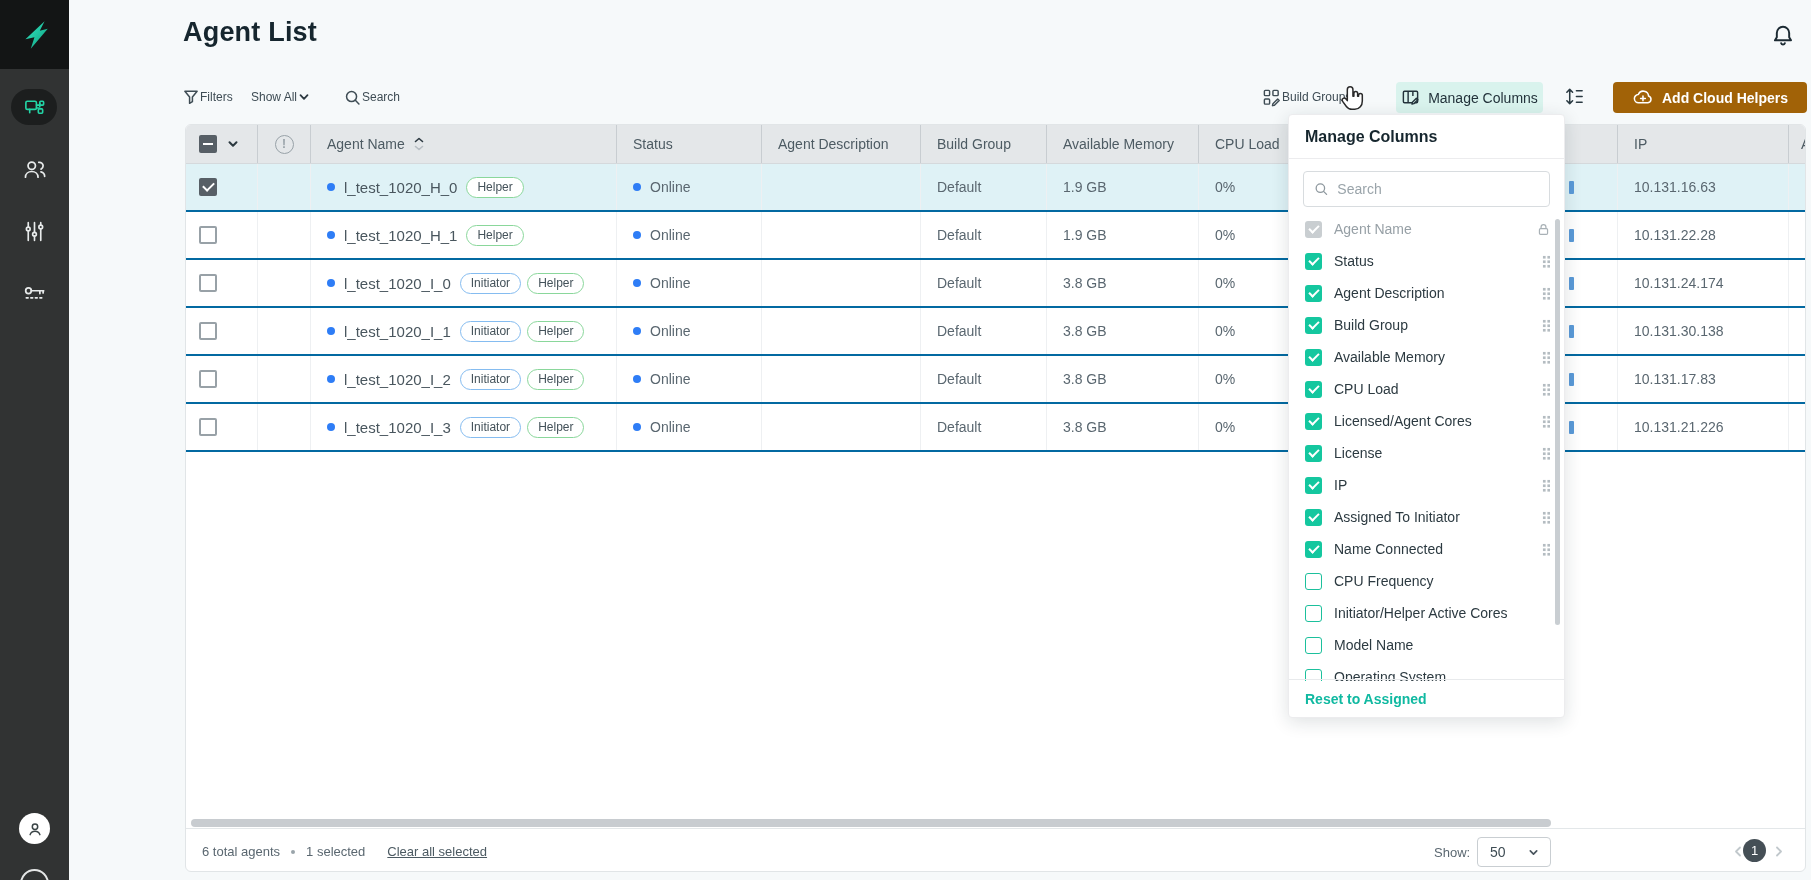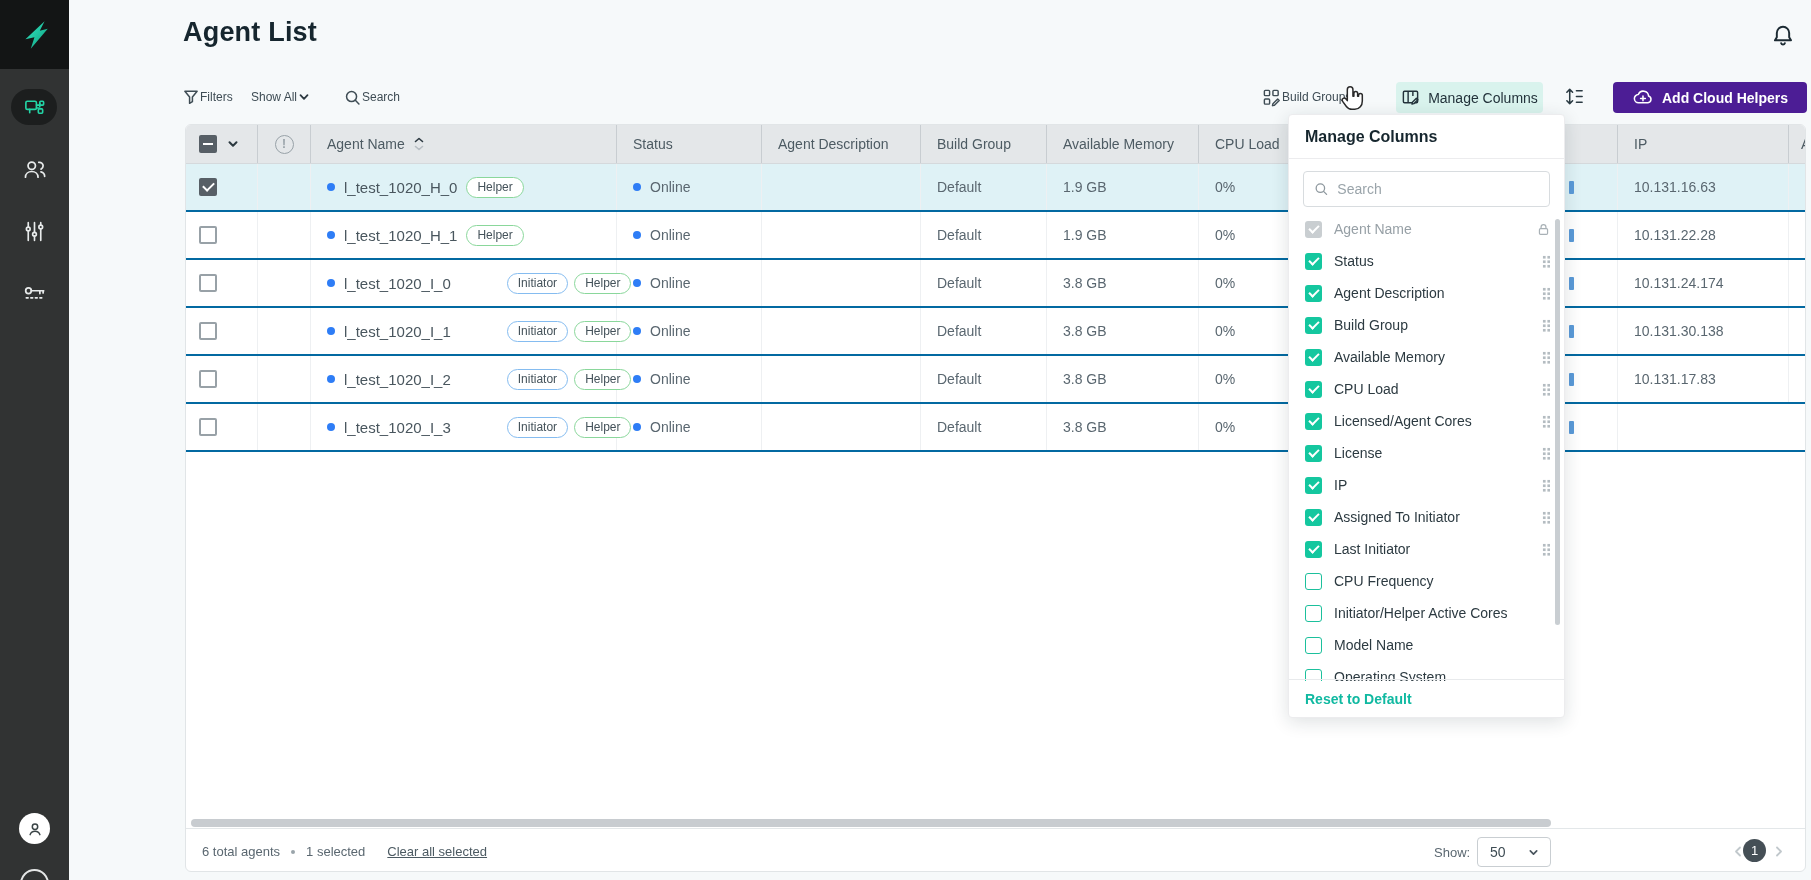--- a/index.html
+++ b/index.html
@@ -20,21 +20,21 @@
   .bell { position:absolute; left:1770px; top:23px; color:#1c2b33; cursor:pointer; }
 
   
   .tb-item { position:absolute; top:86px; display:flex; align-items:center; gap:1px; font-size:12px; color:#3e4c54; cursor:pointer; height:22px; }
   .tb-filters { left:183px; }
   .tb-showall { left:251px; }
   .tb-search  { left:344px; }
   .tb-buildgroups { left:1262px; }
   .btn-managecols { position:absolute; left:1396px; top:82px; width:147px; height:31px; background:#d9f3ed; border-radius:4px; display:flex; align-items:center; justify-content:center; gap:8px; font-size:14px; color:#23333b; cursor:pointer; }
   .btn-density { position:absolute; left:1564px; top:86px; color:#2a3a42; cursor:pointer; }
-  .btn-cloud { position:absolute; left:1613px; top:82px; width:194px; height:31px; background:#4c1d95; border-radius:4px; display:flex; align-items:center; justify-content:center; gap:9px; font-size:14px; font-weight:700; color:#ffffff; cursor:pointer; }
+  .btn-cloud { position:absolute; left:1613px; top:82px; width:194px; height:31px; background:#a16207; border-radius:4px; display:flex; align-items:center; justify-content:center; gap:9px; font-size:14px; font-weight:700; color:#ffffff; cursor:pointer; }
 
   
   .card { position:absolute; left:185px; top:124px; width:1621px; height:748px; background:#fff; border:1px solid #e1e5e7; border-radius:6px; overflow:hidden; }
   .thead { display:flex; height:39px; background:#e4e7e9; border-bottom:1px solid #d5d9dc; font-size:14px; color:#4d5b63; }
   .th { display:flex; align-items:center; border-right:1px solid #c8cdd1; padding-left:16px; height:100%; flex:none; }
   .trow { display:flex; height:48px; border-bottom:2px solid #0369a1; font-size:14px; color:#5a6770; background:#fff; }
   .trow.sel { background:#dff2f6; }
   .cell { display:flex; align-items:center; border-right:1px solid #eef0f2; padding-left:16px; height:100%; flex:none; position:relative; }
   .c-sel{width:72px; padding-left:13px;} .c-alert{width:53px; justify-content:center; padding-left:0;}
   .c-name{width:306px;} .c-status{width:145px;} .c-desc{width:159px;} .c-group{width:126px;}
@@ -48,21 +48,21 @@
   .cb.dark.chk::after { content:""; position:absolute; left:4px; top:4px; width:9px; height:5px; border-left:2px solid #fff; border-bottom:2px solid #fff; transform:rotate(-45deg); }
   .hd-chev { margin-left:10px; color:#2c3940; cursor:pointer; }
 
   .alert-circ { width:19px; height:19px; border-radius:50%; border:1.6px solid #98a2a8; color:#98a2a8; font-size:12px; font-weight:700; display:flex; align-items:center; justify-content:center; }
   .sort { margin-left:9px; display:flex; flex-direction:column; gap:2px; }
 
   .dot { width:8px; height:8px; border-radius:50%; background:#2e7df6; margin-right:9px; flex:none; }
   .aname { color:#49565e; font-size:15px; margin-right:9px; white-space:nowrap; }
   .badge { height:21px; padding:0 10px; border-radius:11px; border:1px solid; font-size:12px; color:#44525a; display:flex; align-items:center; margin-right:6px; background:#fff; white-space:nowrap; }
   .b-helper { border-color:#8ad79b; }
-  .b-init { border-color:#85bcf0;margin-left:47px; }
+  .b-init { border-color:#85bcf0; }
   .lfrag { position:absolute; left:100px; top:17px; width:5px; height:13px; background:#5b9ad8; border-radius:1px; }
 
   
   .hscroll { position:absolute; left:5px; top:694px; width:1360px; height:8px; border-radius:4px; background:#c8ccd0; cursor:pointer; }
   .cfooter { position:absolute; left:0; top:703px; width:100%; height:45px; border-top:1px solid #e3e7e9; font-size:13px; color:#5a6770; }
   .foot-left { position:absolute; left:16px; top:0; height:45px; display:flex; align-items:center; }
   .fdot { width:4px; height:4px; border-radius:50%; background:#9aa4aa; margin:0 11px; }
   .clear-link { text-decoration:underline; margin-left:22px; cursor:pointer; color:#4c5a62; }
   .show-label { position:absolute; left:1248px; top:16px; }
   .page-size { position:absolute; left:1291px; top:8px; width:74px; height:30px; border:1px solid #c9ced2; border-radius:4px; background:#fff; display:flex; align-items:center; padding:0 10px 0 12px; gap:22px; font-size:14px; color:#3e4c54; cursor:pointer; }
@@ -404,20 +404,21 @@
         <span>Online</span>
       </div>
     <div class="cell c-desc"></div>
     <div class="cell c-group">Default</div>
     <div class="cell c-mem">3.8 GB</div>
     <div class="cell c-cpu">0%</div>
     <div class="cell c-cores"></div>
     <div class="cell c-license">
         <span class="lfrag"></span>
       </div>
+    <div class="cell c-ip">10.131.21.226</div>
     <div class="cell c-assigned"></div>
   </div>
 
   <div class="hscroll"></div>
 
   <div class="cfooter">
     <div class="foot-left">
       <span>6 total agents</span>
       <span class="fdot"></span>
       <span>1 selected</span>
@@ -525,21 +526,21 @@
     </div>
     <div class="mc-item">
       <span class="mcb on"></span>
       <span class="mc-label">Assigned To Initiator</span>
       <span class="mc-right">
           <span class="drag"></span>
         </span>
     </div>
     <div class="mc-item">
       <span class="mcb on"></span>
-      <span class="mc-label">Last Initiator</span>
+      <span class="mc-label">Name Connected</span>
       <span class="mc-right">
           <span class="drag"></span>
         </span>
     </div>
     <div class="mc-item">
       <span class="mcb off"></span>
       <span class="mc-label">CPU Frequency</span>
     </div>
     <div class="mc-item">
       <span class="mcb off"></span>
@@ -551,21 +552,21 @@
     </div>
     <div class="mc-item">
       <span class="mcb off"></span>
       <span class="mc-label">Operating System</span>
     </div>
   </div>
 
   <div class="panel-scroll"></div>
 
   <div class="mc-footer">
-    <span class="reset-link">Reset to Default</span>
+    <span class="reset-link">Reset to Assigned</span>
   </div>
 </div>
 
 <div class="cursor">
   <svg width="30" height="30" viewBox="0 0 32 32">
     <path d="M11 6c0-1.7 1.3-3 3-3s3 1.3 3 3v7h1v-3c0-1.1.9-2 2-2s2 .9 2 2v3h1v-1c0-1.1.9-2 2-2s2 .9 2 2v6c0 5-3 9-8 9h-3c-2.5 0-4.5-1-6-3l-4-5.5c-.7-1-.5-2.3.4-3 .9-.7 2.2-.6 3 .3l1.6 1.9V6Z" fill="#ffffff" stroke="#2a2a2a" stroke-width="1.6" stroke-linejoin="round"></path>
   </svg>
 </div>
 
 </body></html>

